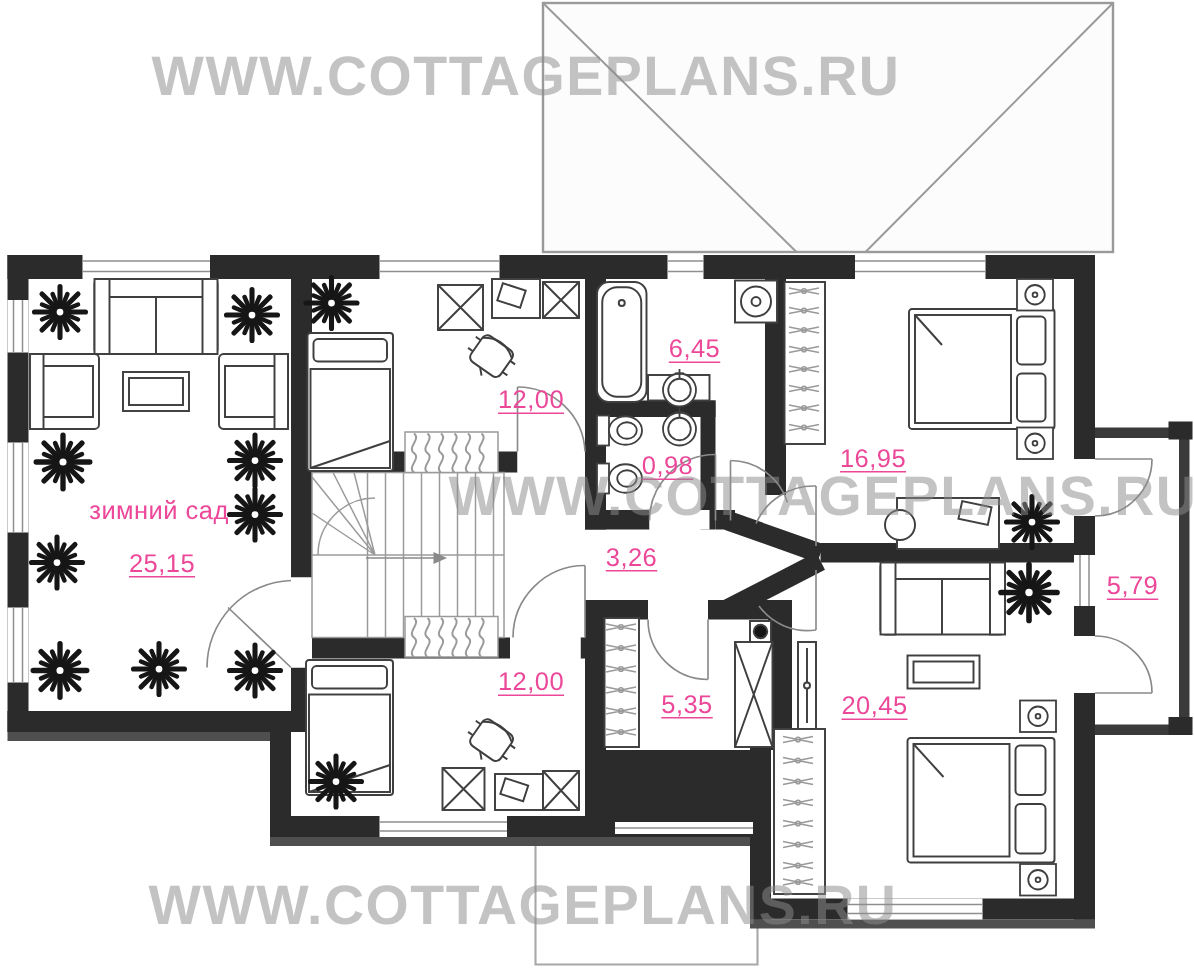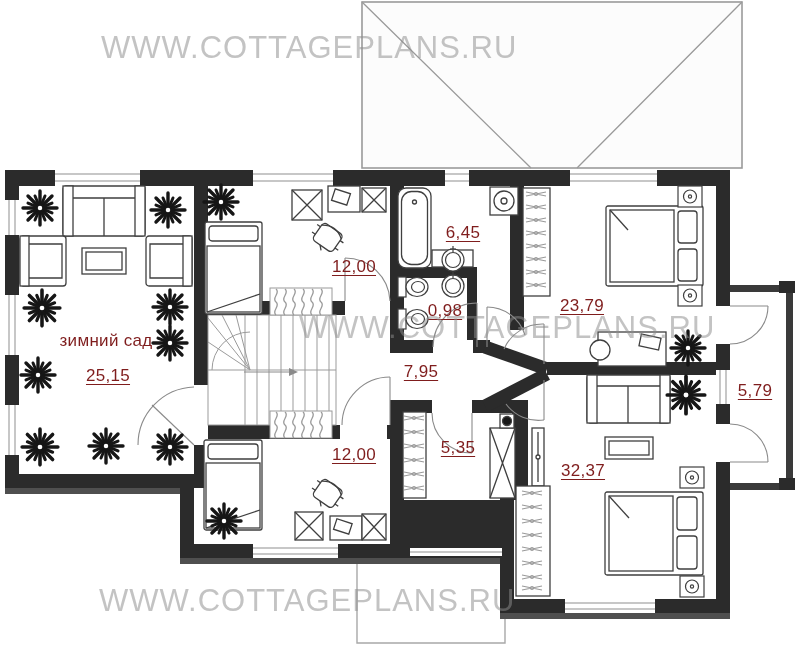--- a/index.html
+++ b/index.html
@@ -1,22 +1,22 @@
 <!DOCTYPE html>
 <html><head>
 <meta charset="utf-8">
 <style>
   html,body{margin:0;padding:0;background:#ffffff;}
   .canvas{position:relative;width:796px;height:649px;background:#fff;overflow:hidden;
           font-family:"Liberation Sans",sans-serif;}
   .plan-svg{position:absolute;left:0;top:0;z-index:1;}
-  .lbl{position:absolute;transform:translate(-50%,-50%);font-size:17px;color:#7f1d1d;
+  .lbl{position:absolute;transform:translate(-50%,-50%);font-size:17px;color:#ec4899;
        white-space:nowrap;z-index:3;letter-spacing:.3px;}
   .area{text-decoration:underline;text-underline-offset:3px;}
-  .wm{position:absolute;font-weight:normal;font-size:31px;letter-spacing:1px;
+  .wm{position:absolute;font-weight:bold;font-size:37px;letter-spacing:1px;
       color:rgba(140,140,140,.52);white-space:nowrap;z-index:9;}
 </style>
 </head>
 <body>
 
 <div class="canvas">
 
 <svg class="plan-svg" width="796" height="649" viewBox="0 0 796 649">
   <defs>
     <g id="plant">
@@ -432,29 +432,29 @@
 
 <div class="lbl" style="left:106px;top:341px">зимний сад</div>
 <div class="lbl area" style="left:108px;top:376px">25,15</div>
 
 <div class="lbl area" style="left:354px;top:267px">12,00</div>
 
 <div class="lbl area" style="left:463px;top:233px">6,45</div>
 
 <div class="lbl area" style="left:445px;top:311px">0,98</div>
 
-<div class="lbl area" style="left:582px;top:306px">23,79</div>
-
-<div class="lbl area" style="left:421px;top:372px">7,95</div>
+<div class="lbl area" style="left:582px;top:306px">16,95</div>
+
+<div class="lbl area" style="left:421px;top:372px">3,26</div>
 
 <div class="lbl area" style="left:354px;top:455px">12,00</div>
 
-<div class="lbl area" style="left:458px;top:448px">5,35</div>
-
-<div class="lbl area" style="left:583px;top:471px">32,37</div>
+<div class="lbl area" style="left:458px;top:470px">5,35</div>
+
+<div class="lbl area" style="left:583px;top:471px">20,45</div>
 
 <div class="lbl area" style="left:755px;top:391px">5,79</div>
 
 <div class="wm" style="left:101px;top:30px">WWW.COTTAGEPLANS.RU</div>
 <div class="wm" style="left:299px;top:310px">WWW.COTTAGEPLANS.RU</div>
 <div class="wm" style="left:99px;top:583px">WWW.COTTAGEPLANS.RU</div>
 
 </div>
 
 </body></html>

